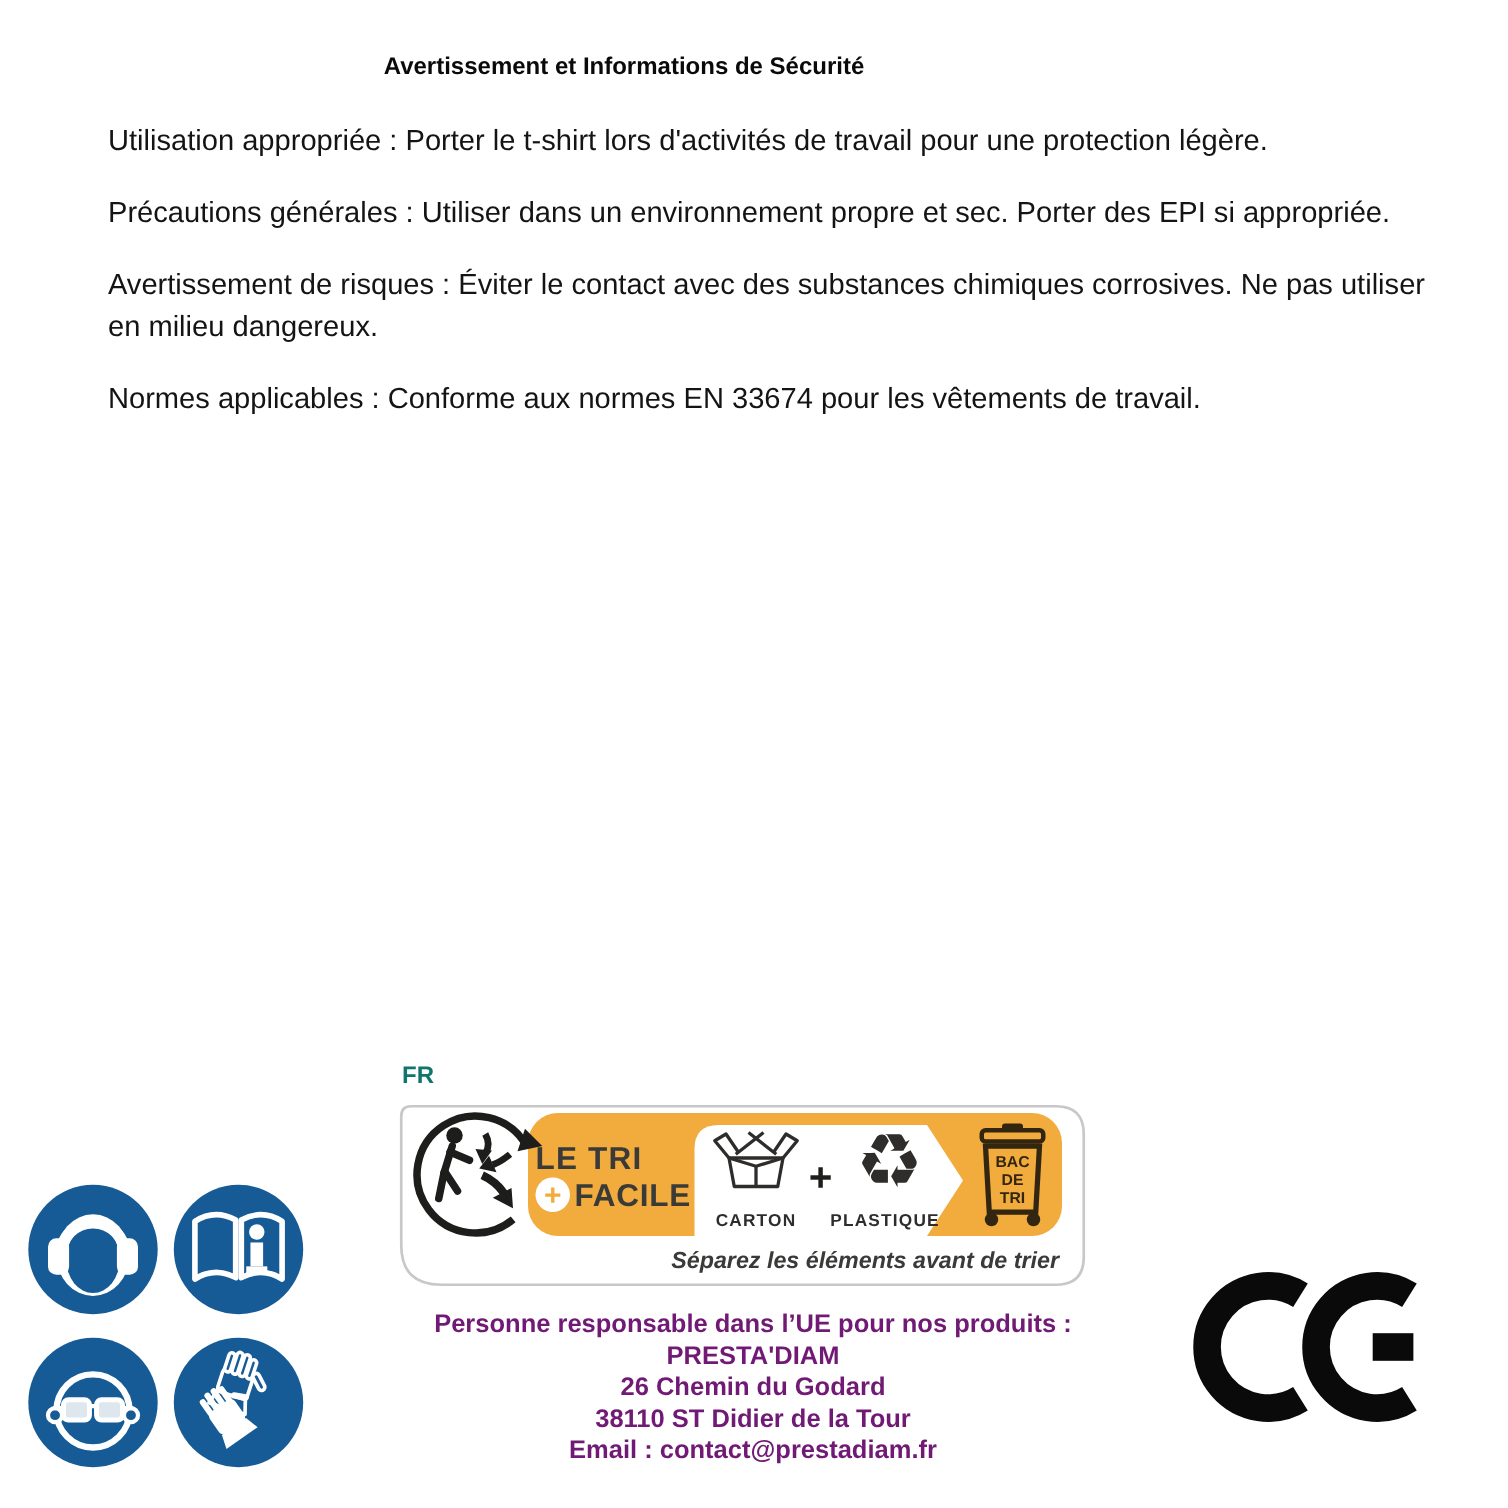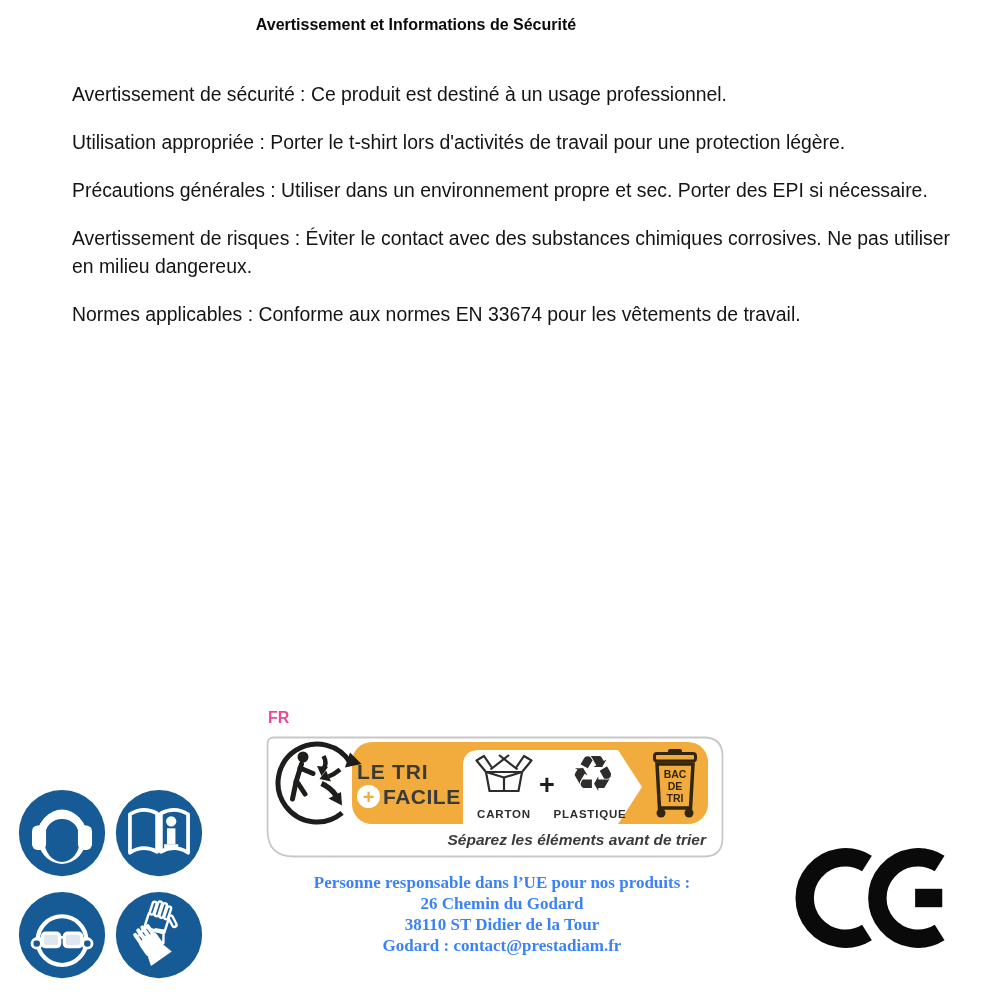--- a/index.html
+++ b/index.html
@@ -1,50 +1,49 @@
 <!DOCTYPE html>
 <html><head>
 <meta charset="utf-8">
 <style>
   html,body{margin:0;padding:0;background:#ffffff;}
   body{width:1005px;height:1005px;position:relative;overflow:hidden;
        font-family:"Liberation Sans",sans-serif;color:#141414;}
   svg{font-family:"Liberation Sans",sans-serif;}
 
-  .title{position:absolute;top:16px;left:0;width:832px;text-align:center;
+  .title{position:absolute;top:36px;left:0;width:832px;text-align:center;
          font-size:16px;font-weight:bold;color:#0a0a0a;}
 
   .content{position:absolute;top:80px;left:72px;width:897px;
            font-size:19.4px;line-height:28px;color:#141414;}
   .content p{margin:0 0 20px 0;}
 
   .fr-label{position:absolute;left:268px;top:709px;font-size:16px;
-            font-weight:bold;color:#ec4899;}
+            font-weight:bold;color:#0f766e;}
 
   .badge{position:absolute;left:266px;top:736px;width:458px;height:122px;}
 
   .safety-icons{position:absolute;left:17px;top:788px;display:grid;
                 grid-template-columns:90px 90px;column-gap:7px;row-gap:12px;}
   .safety-icons svg{display:block;}
 
   .address{position:absolute;left:252px;top:872px;width:500px;
            text-align:center;font-weight:bold;font-size:17px;
-           line-height:21px;color:#3b82f6;font-family:Liberation Serif, serif;}
+           line-height:21px;color:#701a75;}
 
   .ce{position:absolute;left:795px;top:846px;width:155px;height:104px;}
 </style>
 </head>
 <body>
 
 <div class="title">Avertissement et Informations de Sécurité</div>
 
 <div class="content">
-  <p>Avertissement de sécurité : Ce produit est destiné à un usage professionnel.</p>
   <p>Utilisation appropriée : Porter le t-shirt lors d'activités de travail pour une protection légère.</p>
-  <p>Précautions générales : Utiliser dans un environnement propre et sec. Porter des EPI si nécessaire.</p>
+  <p>Précautions générales : Utiliser dans un environnement propre et sec. Porter des EPI si appropriée.</p>
   <p>Avertissement de risques : Éviter le contact avec des substances chimiques corrosives. Ne pas utiliser en milieu dangereux.</p>
   <p>Normes applicables : Conforme aux normes EN 33674 pour les vêtements de travail.</p>
 </div>
 
 <div class="fr-label">FR</div>
 
 <div class="badge">
 <svg width="458" height="122" viewBox="0 0 458 122">
 
   <path d="M 8 1.5 H 438 Q 456.5 1.5 456.5 20 V 102 Q 456.5 120.5 438 120.5 H 28 Q 1.5 120.5 1.5 94 V 8 Q 1.5 1.5 8 1.5 Z" fill="#ffffff" stroke="#C8C8C8" stroke-width="1.8"></path>
@@ -157,23 +156,24 @@
       <rect x="11.4" y="0" width="4.3" height="16" rx="2.1"></rect>
       <rect x="16.8" y="2" width="4.3" height="14" rx="2.1"></rect>
       <rect x="20.5" y="11" width="4.6" height="13" rx="2.3" transform="rotate(-45 22.8 12)"></rect>
       <path d="M0.5 31 L21.5 31 L24.5 41 L-2.5 41 Z"></path>
     </g>
   </svg>
 </div>
 
 <div class="address">
   <div>Personne responsable dans l’UE pour nos produits :</div>
+  <div>PRESTA'DIAM</div>
   <div>26 Chemin du Godard</div>
   <div>38110 ST Didier de la Tour</div>
-  <div>Godard : contact@prestadiam.fr</div>
+  <div>Email : contact@prestadiam.fr</div>
 </div>
 
 <div class="ce">
   <svg width="155" height="104" viewBox="0 0 160 106">
     <path d="M 74.3 17.4 A 42 42 0 1 0 74.3 88.6" stroke="#0A0A0A" stroke-width="19" fill="none"></path>
     <path d="M 149.3 17.4 A 42 42 0 1 0 149.3 88.6" stroke="#0A0A0A" stroke-width="19" fill="none"></path>
     <rect x="124" y="43.5" width="28" height="19" fill="#0A0A0A"></rect>
   </svg>
 </div>
 

